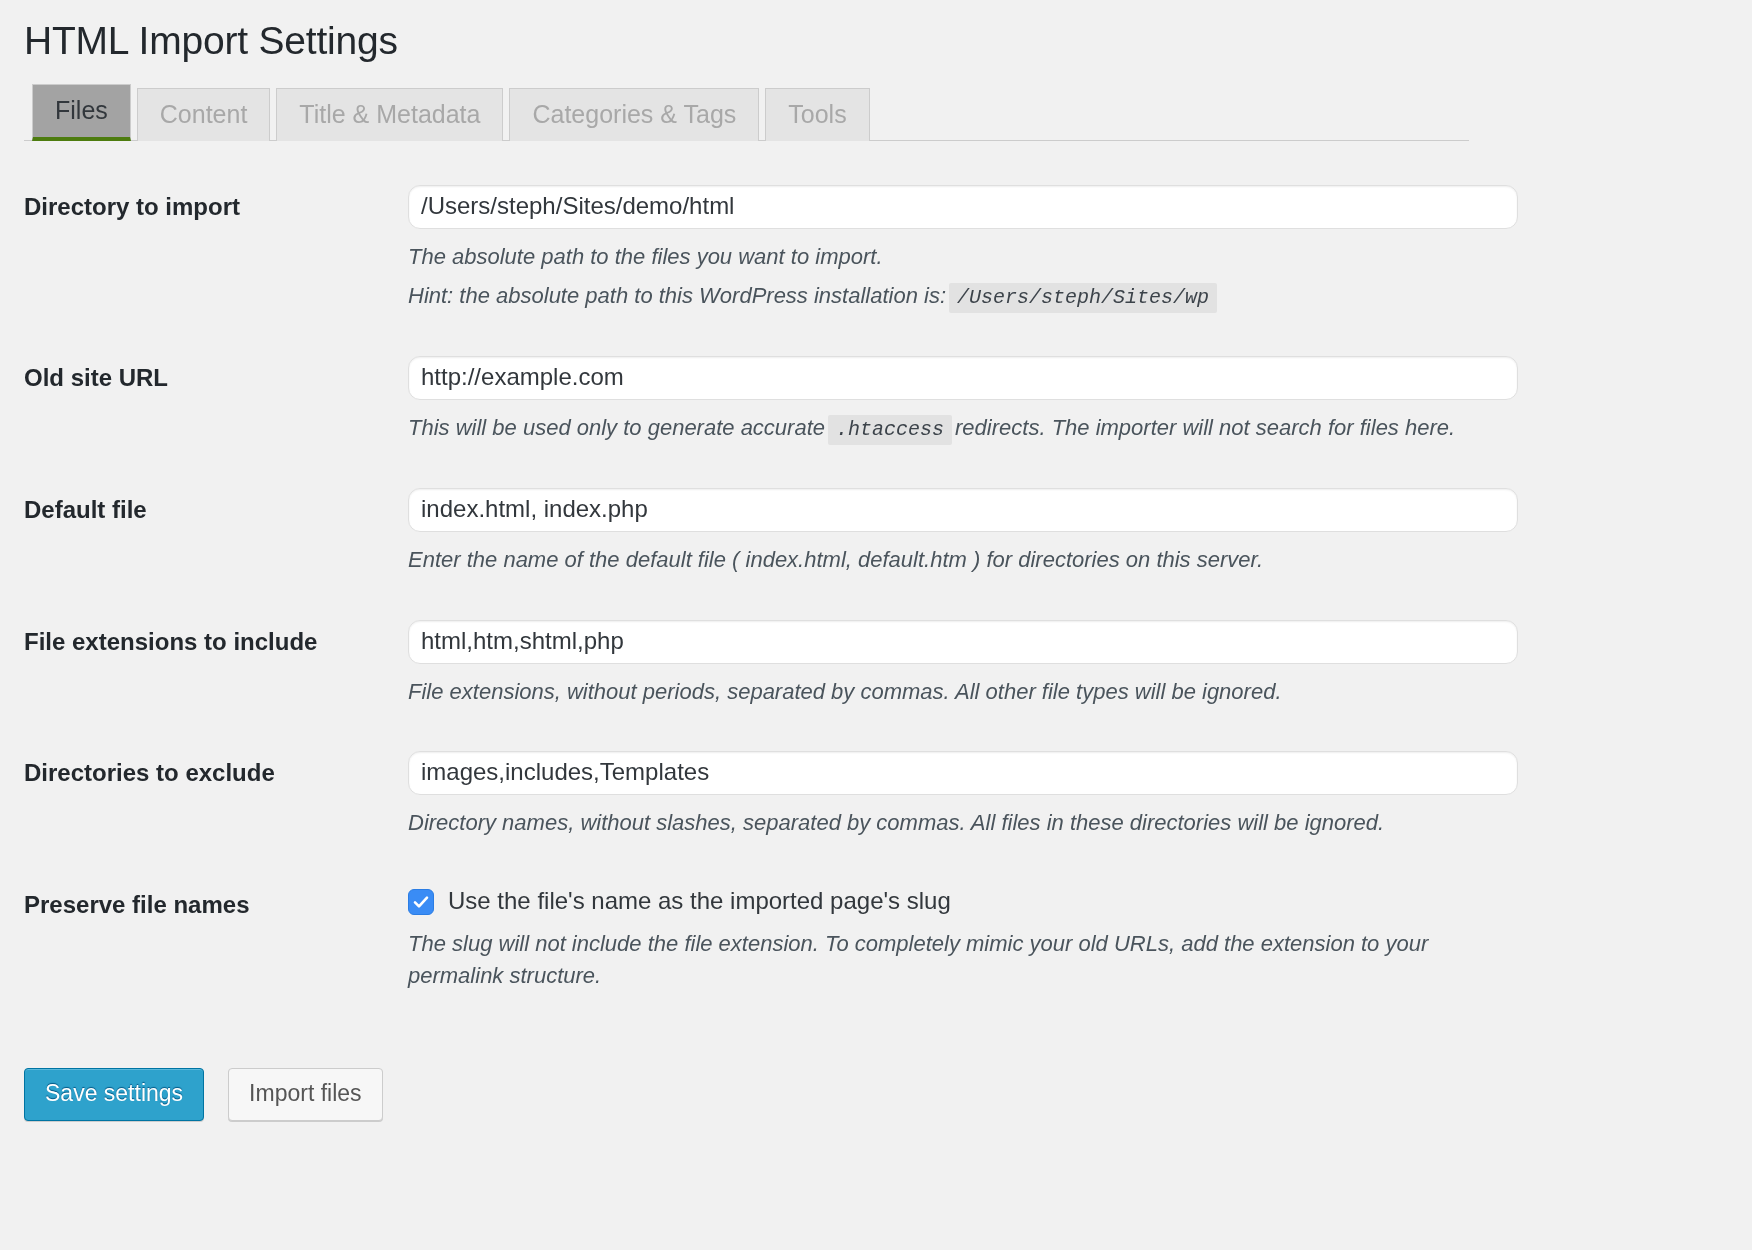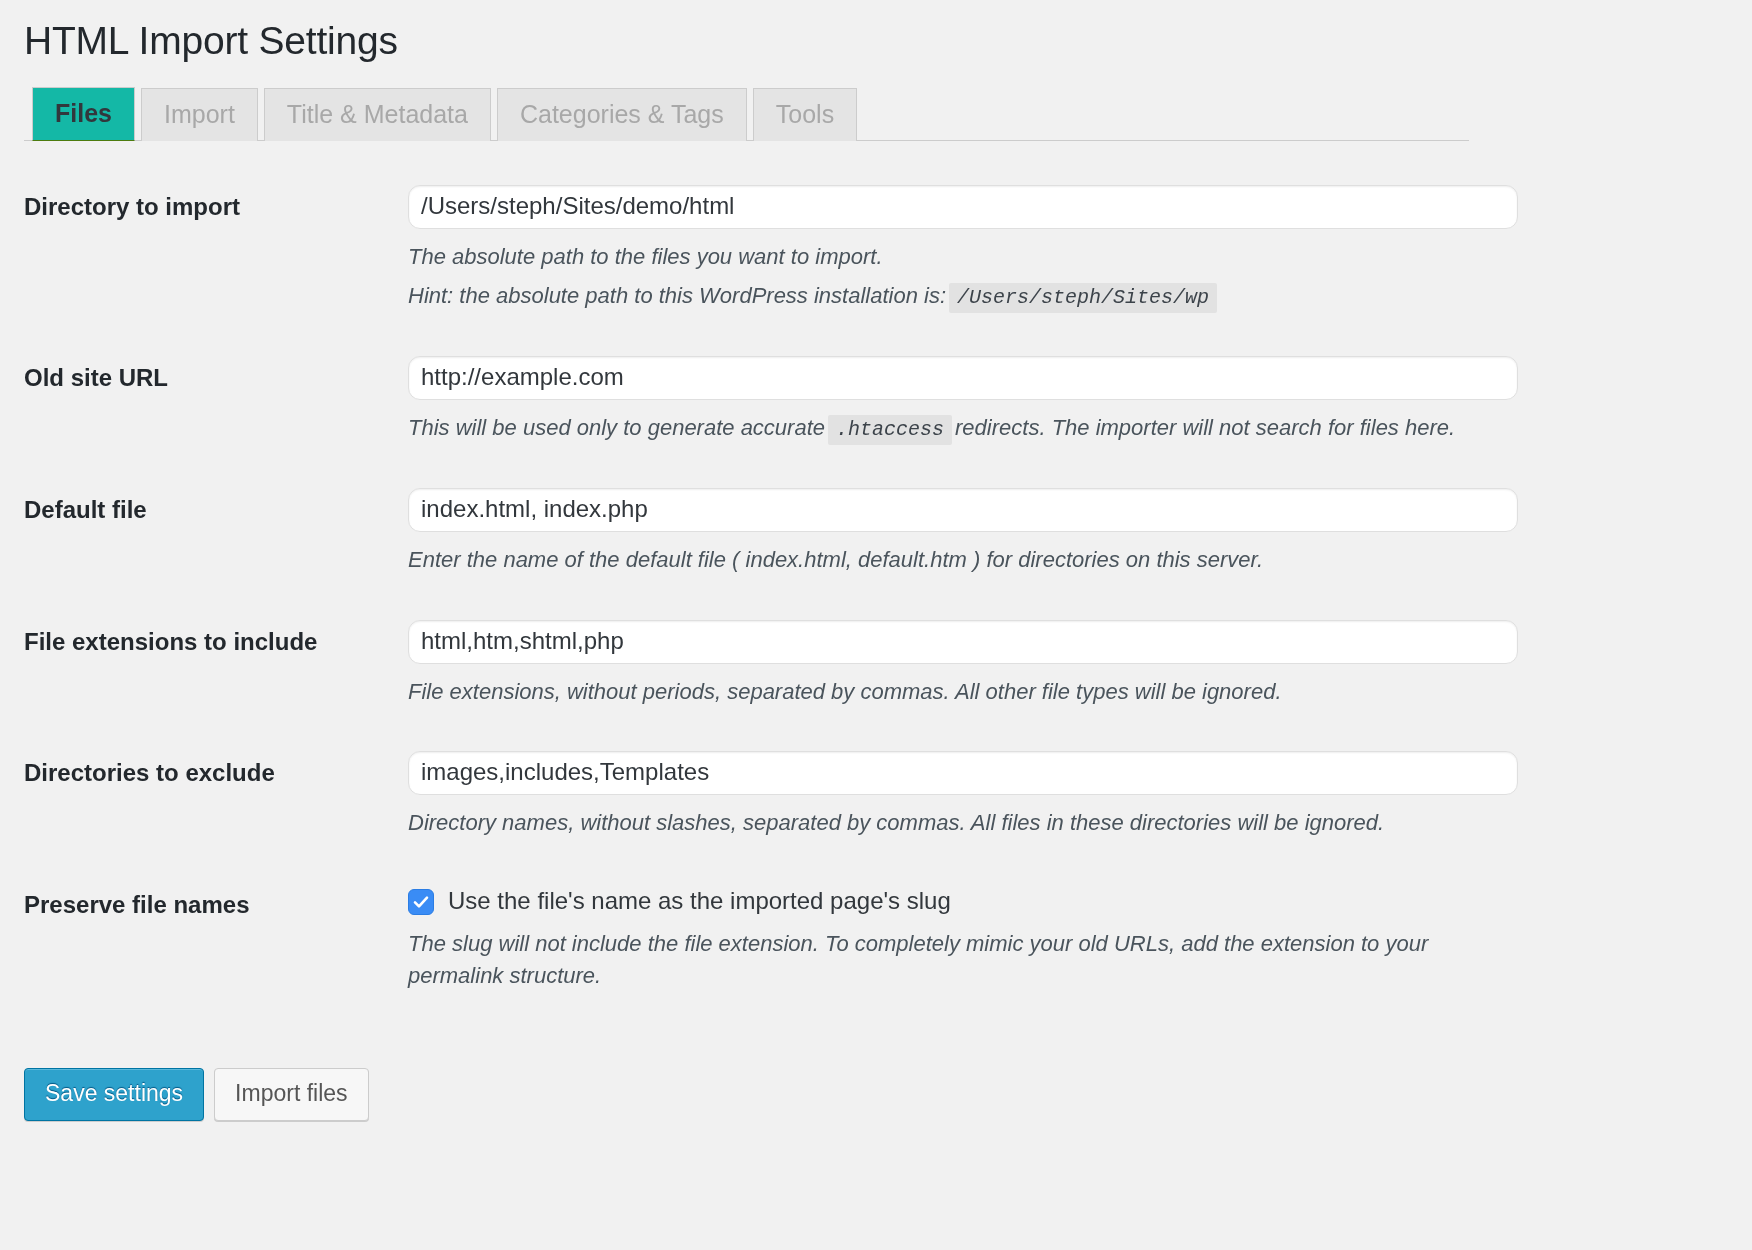--- a/index.html
+++ b/index.html
@@ -59,24 +59,24 @@
     border-bottom: none;
     text-decoration: none;
     position: relative;
     bottom: -1px;
     box-sizing: border-box;
     white-space: nowrap;
     cursor: pointer;
     font-weight: 400;
   }
   .nav-tab.active {
-    background: #14b8a6;
-    border-bottom: 1px solid #4d7c0f;
+    background: #a3a3a3;
+    border-bottom: 4px solid #4d7c0f;
     color: #32373c;
-    font-weight: 700;
+    font-weight: 400;
   }
 
   
   .form-table {
     width: 100%;
     border-collapse: collapse;
     margin-top: 26px;
     table-layout: fixed;
   }
   .form-table tr { vertical-align: top; }
@@ -166,21 +166,21 @@
     line-height: 1.2;
     cursor: pointer;
   }
 
   
   .submit-row {
     margin: 50px 16px 0 0;
     padding: 0;
     display: flex;
     align-items: center;
-    gap: 10px;
+    gap: 24px;
   }
   .button {
     font-family: "Liberation Sans", sans-serif;
     font-size: 23px;
     line-height: 1;
     padding: 13px 20px 15px 20px;
     border-radius: 4px;
     cursor: pointer;
     box-sizing: border-box;
     white-space: nowrap;
@@ -203,21 +203,21 @@
 </style>
 </head>
 <body>
 
 <div class="wrap">
 
   <h1 class="page-title">HTML Import Settings</h1>
 
   <nav class="nav-tab-wrapper">
     <a class="nav-tab active">Files</a>
-    <a class="nav-tab">Import</a>
+    <a class="nav-tab">Content</a>
     <a class="nav-tab">Title &amp; Metadata</a>
     <a class="nav-tab">Categories &amp; Tags</a>
     <a class="nav-tab">Tools</a>
   </nav>
 
   <table class="form-table">
     <tbody>
 
       <tr>
         <th>Directory to import</th>

